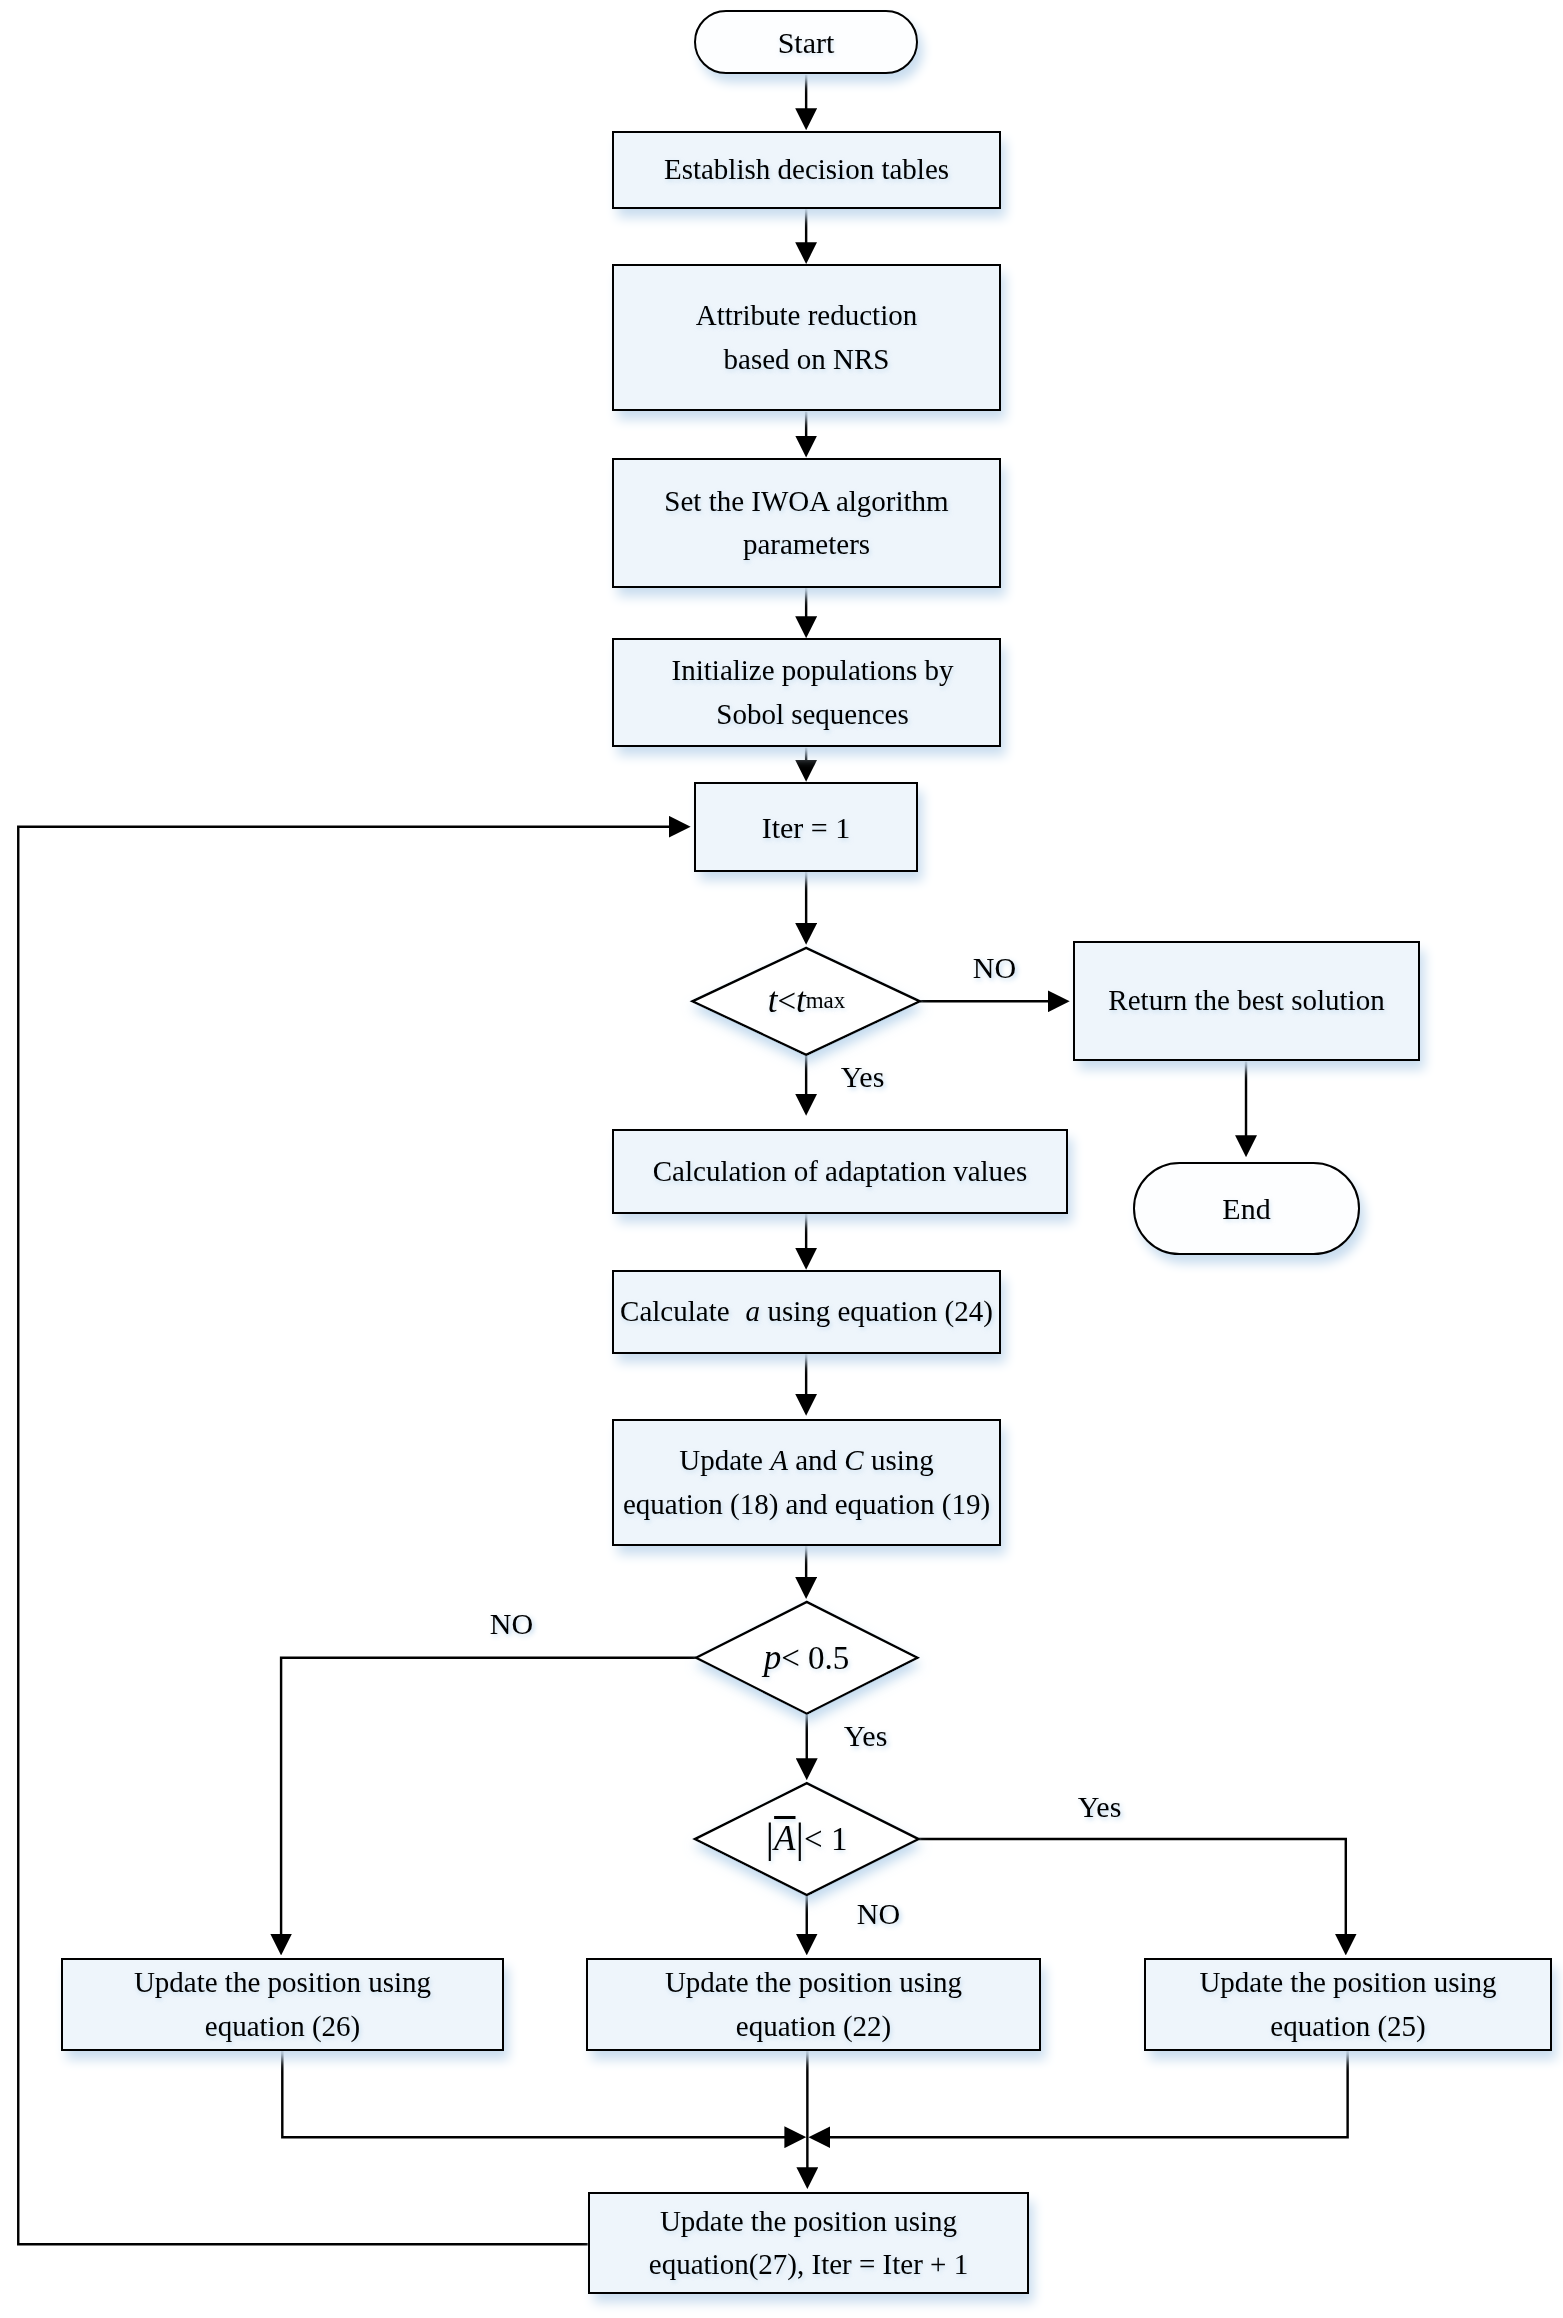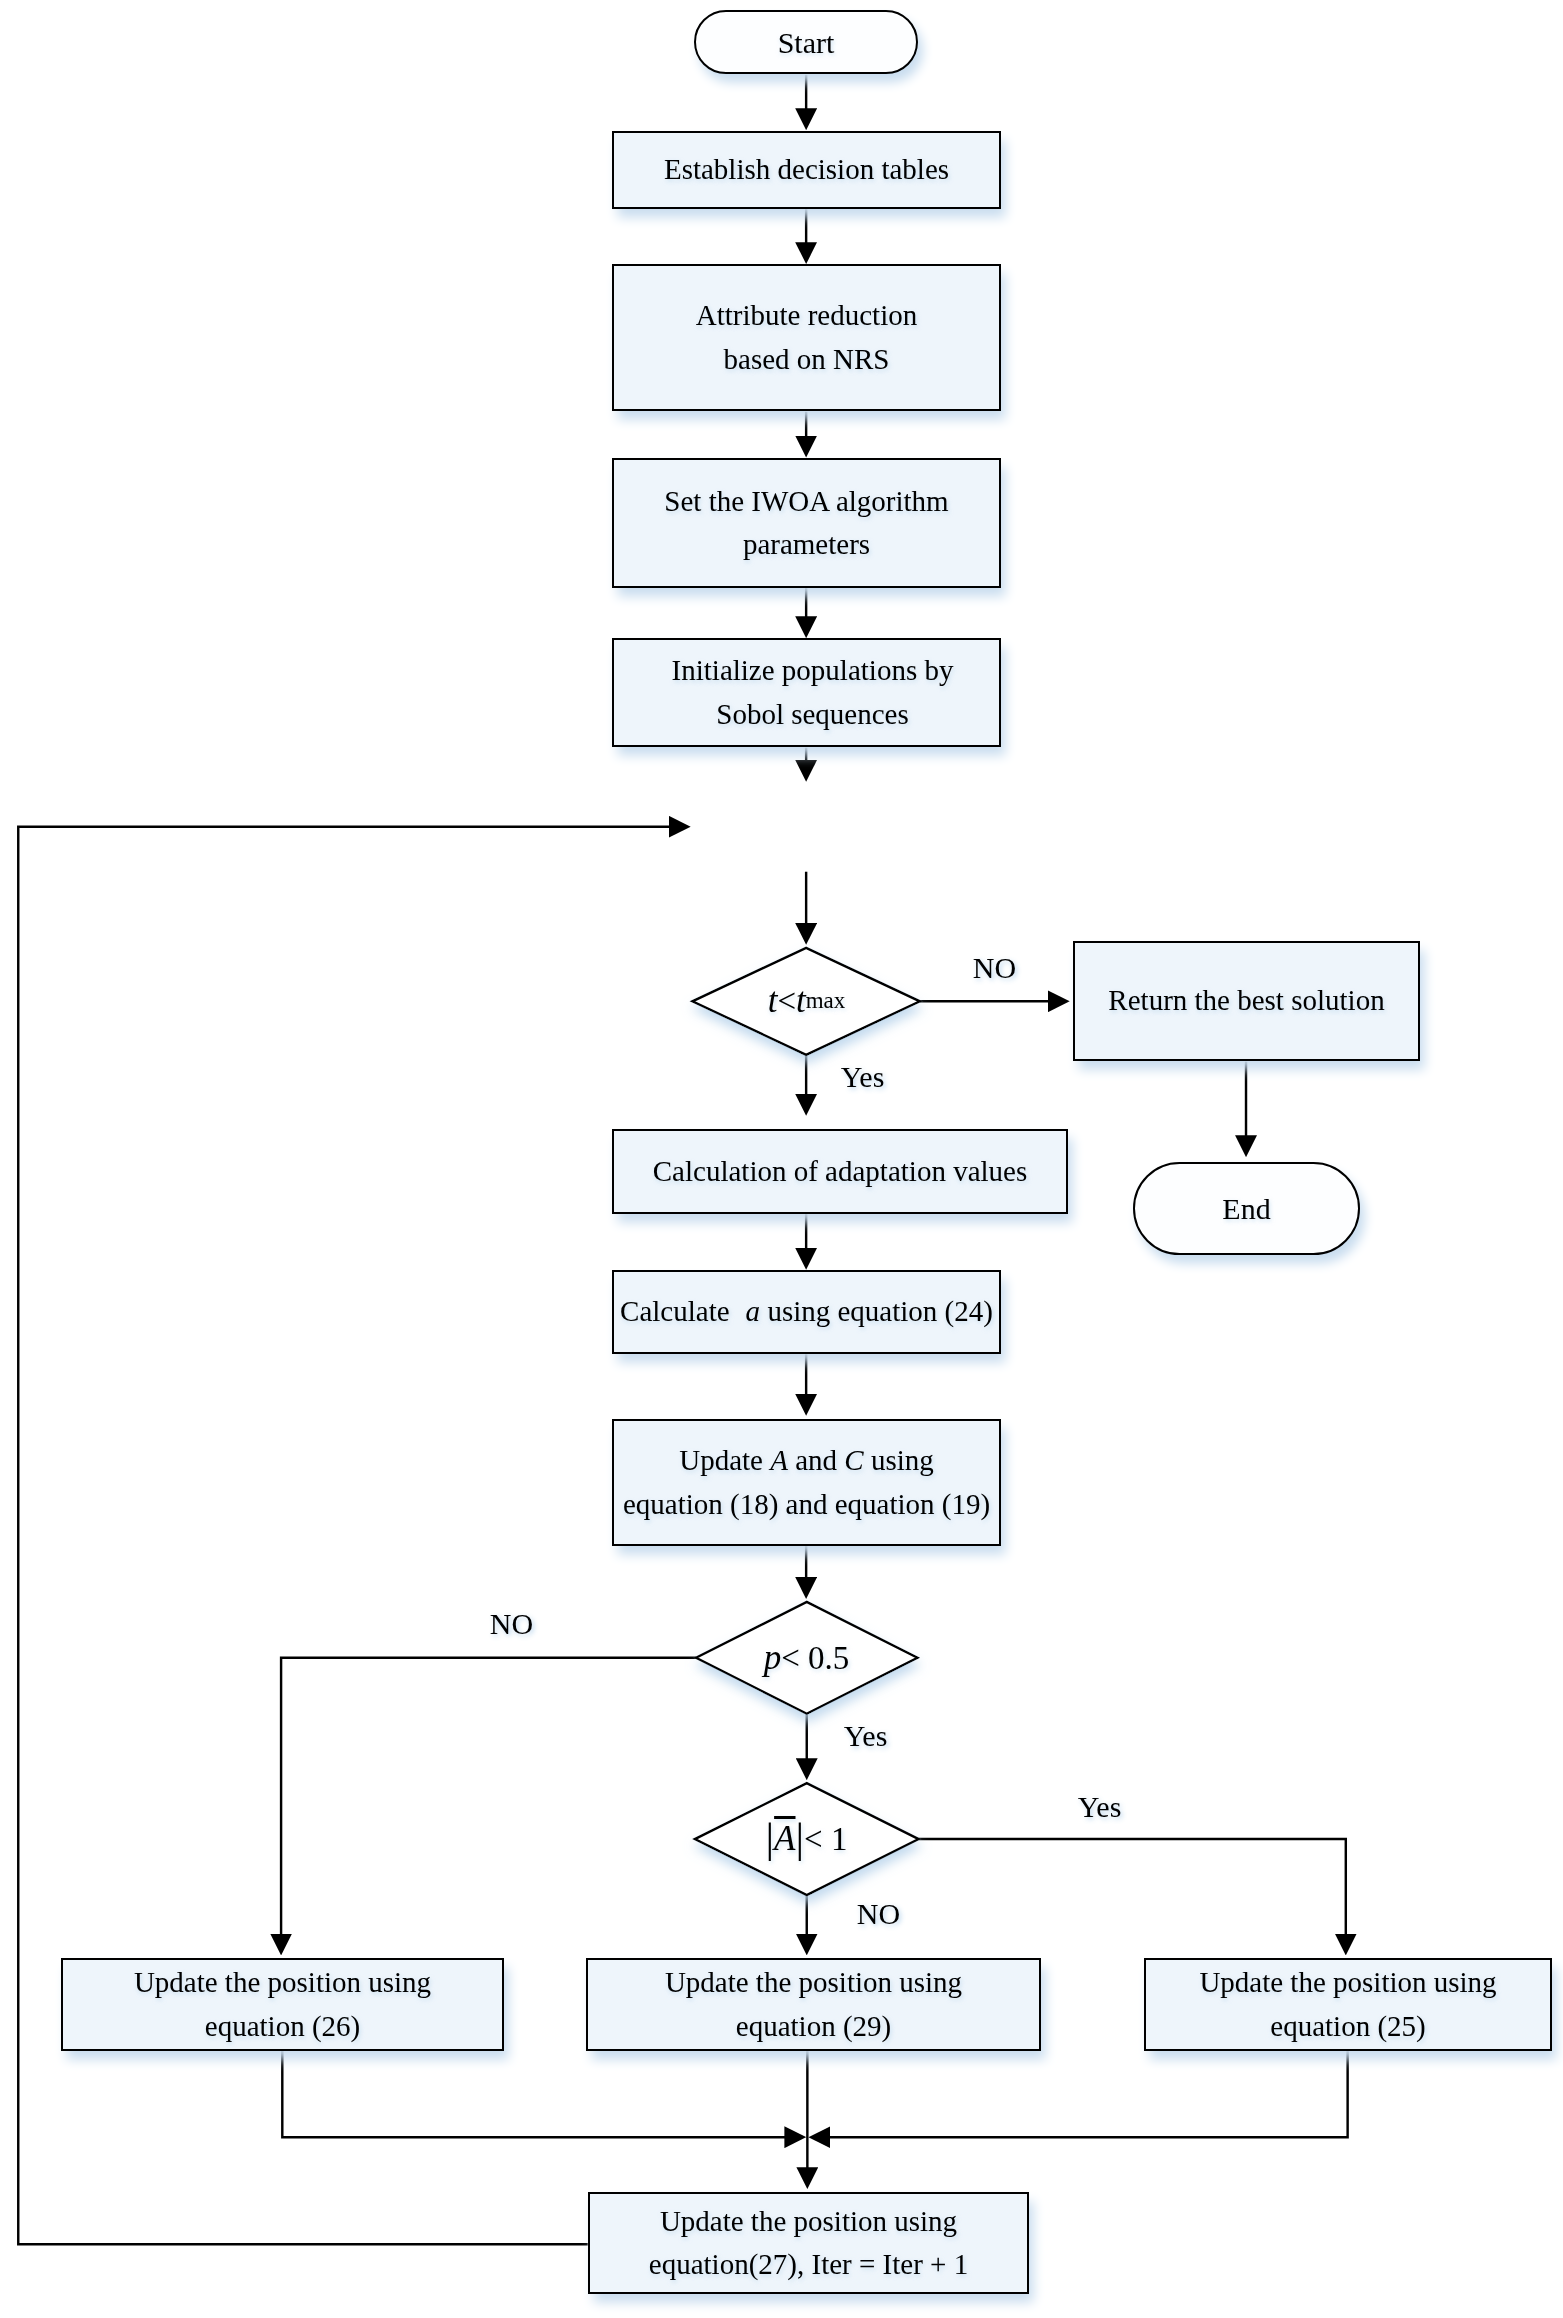--- a/index.html
+++ b/index.html
@@ -86,20 +86,23 @@
   <div class="node" style="left:612px;top:458px;width:389px;height:130px;">
     <div class="tl">Set the IWOA algorithm</div>
     <div class="tl">parameters</div>
   </div>
 
   <div class="node" style="left:612px;top:638px;width:389px;height:109px;padding-left:12px;">
     <div class="tl">Initialize populations by</div>
     <div class="tl">Sobol sequences</div>
   </div>
 
+  <div class="node" style="left:694px;top:782px;width:224px;height:90px;font-size:30px;">
+    <div class="tl">Iter = 1</div>
+  </div>
 
   <div class="dlabel" style="left:700px;top:954px;width:213px;height:94px;">
     <span class="var">t</span>
       <span> &lt; </span>
       <span class="var">t</span>
       <span class="sub">max</span>
   </div>
 
   <div class="node" style="left:1073px;top:941px;width:347px;height:120px;">
     <div class="tl">Return the best solution</div>
@@ -134,21 +137,21 @@
       <span> &lt; 1</span>
   </div>
 
   <div class="node" style="left:61px;top:1958px;width:443px;height:93px;">
     <div class="tl">Update the position using</div>
     <div class="tl">equation (26)</div>
   </div>
 
   <div class="node" style="left:586px;top:1958px;width:455px;height:93px;">
     <div class="tl">Update the position using</div>
-    <div class="tl">equation (29)</div>
+    <div class="tl">equation (22)</div>
   </div>
 
   <div class="node" style="left:1144px;top:1958px;width:408px;height:93px;">
     <div class="tl">Update the position using</div>
     <div class="tl">equation (25)</div>
   </div>
 
   <div class="node" style="left:588px;top:2192px;width:441px;height:102px;">
     <div class="tl">Update the position using</div>
     <div class="tl">equation(27), Iter = Iter + 1</div>

